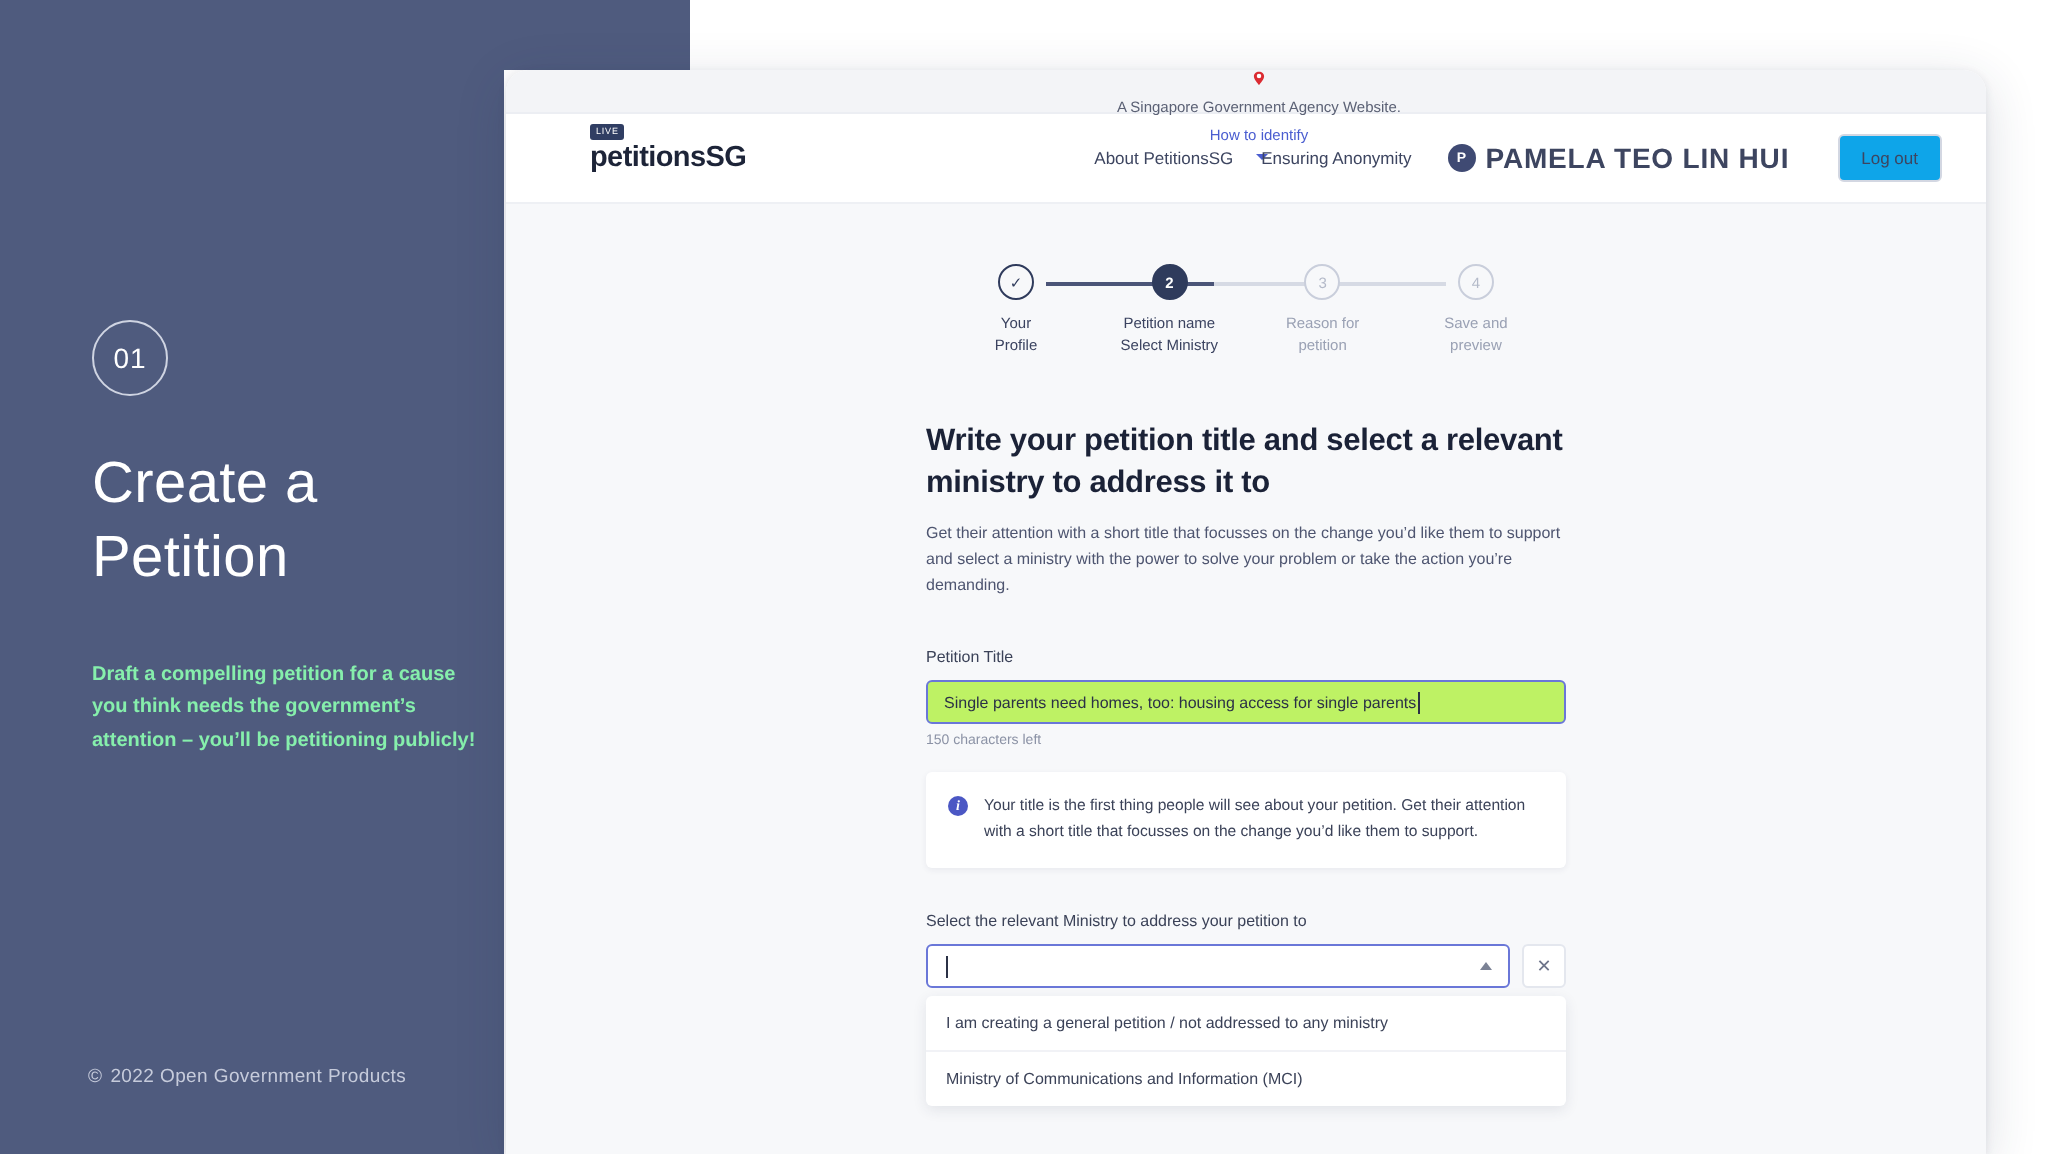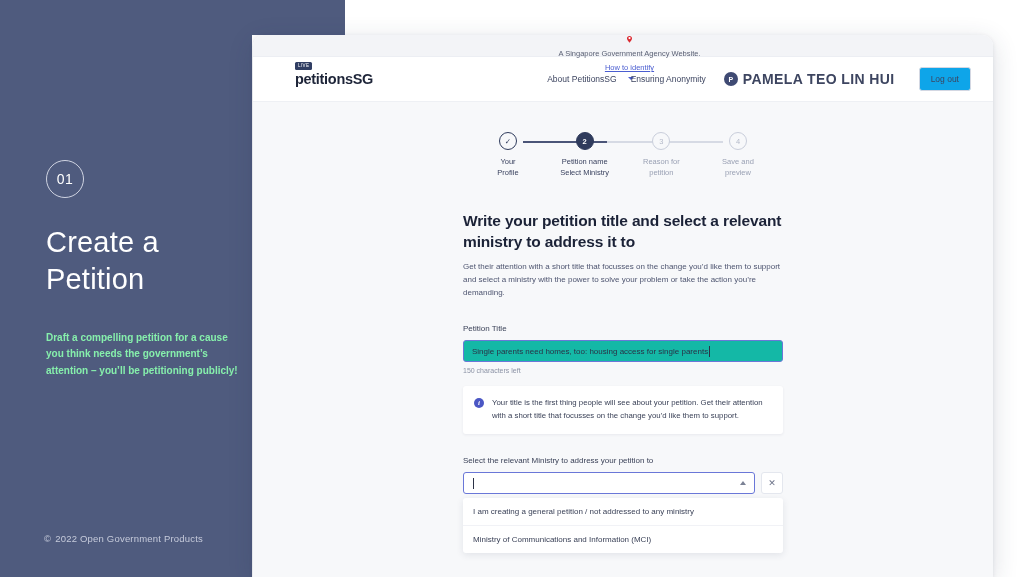--- a/index.html
+++ b/index.html
@@ -67,21 +67,21 @@
     display: flex; align-items: center; gap: 5px;
     padding: 0 0 0 13px;
     font-size: 7.5px; color: #5b6175;
     border-bottom: 1px solid #eceef3;
     flex-direction: column;
   }
   .sg-flag {
     width: 9px; height: 9px; position: relative; flex: 0 0 auto;
   }
   .howto {
-    color: #4a5dd0; text-decoration: underline; font-size: 7.5px;
+    color: #4a5dd0; font-size: 7.5px;
   }
   .chev-mini {
     display: inline-block; width: 0; height: 0;
     border-left: 3px solid transparent; border-right: 3px solid transparent;
     border-top: 3.5px solid #4a5dd0; margin-left: 2px;
   }
 
   
   .site-header {
     height: 45px; background: #ffffff;
@@ -163,21 +163,21 @@
   }
   .lede {
     margin-top: 9px; font-size: 8px; line-height: 1.62; color: #4e5570;
   }
   .field-label {
     margin-top: 24px; font-size: 8px; color: #3b4258;
   }
   .text-input {
     margin-top: 7px; height: 22px; width: 100%;
     border: 1.3px solid #6a77d8; border-radius: 3px;
-    background: #14b8a6;
+    background: #bef264;
     display: flex; align-items: center; padding: 0 8px;
     font-size: 8px; color: #2b3146;
   }
   .caret {
     display: inline-block; width: 1px; height: 11px;
     background: #2b3146; margin-left: 1px;
   }
   .char-hint { margin-top: 5px; font-size: 7px; color: #8b92a5; }
 
   

